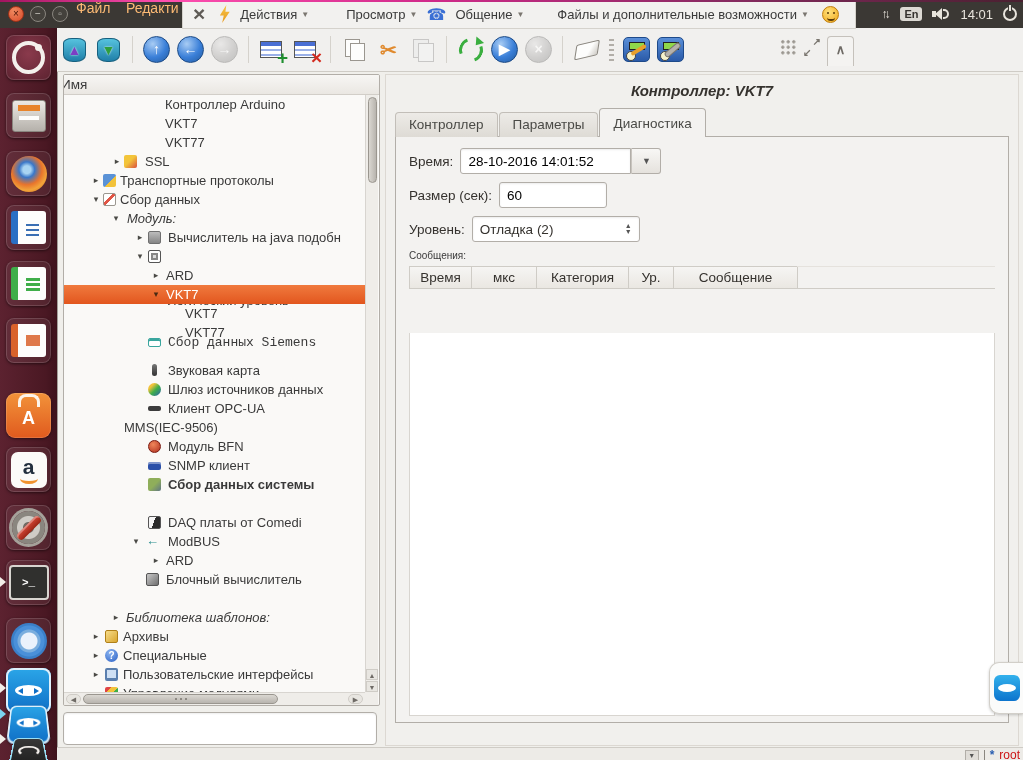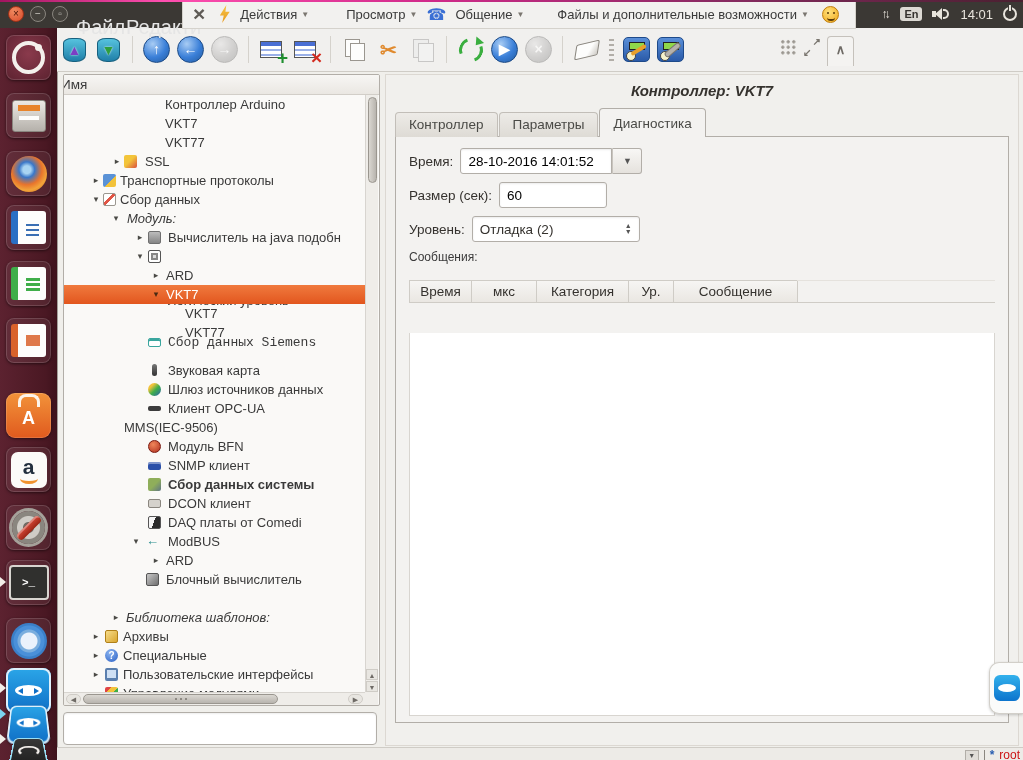--- a/index.html
+++ b/index.html
@@ -9,21 +9,21 @@
 
 #pinkline{position:absolute;top:0;left:0;right:0;height:2px;z-index:90;
  background:linear-gradient(90deg,#a2145f,#ff4fb0 16%,#d12a8a 42%,#8a2a62 70%,#4a2030 100%)}
 
 
 #topbar{position:absolute;left:0;top:0;right:0;height:28px;background:#3b3834;z-index:50}
 .winctl{position:absolute;left:8px;top:6px;display:flex;gap:6px}
 .wbtn{width:16px;height:16px;border-radius:50%;font-size:10px;line-height:14px;text-align:center}
 .wbtn.close{background:radial-gradient(circle at 35% 30%,#f08a60,#d84a2a);border:1px solid #a03218;color:#4a1205}
 .wbtn.min,.wbtn.max{background:#44413c;border:1px solid #8a867f;color:#cfccc6}
-.menu{position:absolute;top:16px;color:#e5e5e5;font-size:20px;white-space:nowrap}
+.menu{position:absolute;top:0;color:#fdba74;font-size:14px;white-space:nowrap}
 #menu-file{left:76px}#menu-edit{left:126px}
 .tray{position:absolute;right:6px;top:2px;height:24px;display:flex;align-items:center;gap:10px;color:#e8e4dc}
 .net-ic{font-size:12px;letter-spacing:-3px;padding-right:3px}
 .kbd{background:#dcd9d3;color:#35322e;font-size:11px;font-weight:bold;padding:1px 4px;border-radius:3px}
 .spk{position:relative;width:18px;height:12px}
 .spk i{position:absolute;left:0;top:3px;width:4px;height:6px;background:#e8e4dc}
 .spk b{position:absolute;left:3px;top:0;border-top:6px solid transparent;border-bottom:6px solid transparent;border-right:7px solid #e8e4dc}
 .spk u{position:absolute;left:11px;top:1px;width:6px;height:10px;border:2px solid #e8e4dc;border-left:none;border-radius:0 7px 7px 0}
 .clock{font-size:13px}
 .pwr{position:relative;width:14px;height:14px;border:2px solid #e8e4dc;border-radius:50%}
@@ -184,26 +184,26 @@
 #main{position:absolute;left:327px;top:2px;right:4px;bottom:2px;background:#f1f0ed;border:1px solid #dcd8d2}
 #m-title{margin-top:7px;text-align:center;font-size:15px;font-weight:bold;font-style:italic;color:#35322e}
 #tabs{position:absolute;left:9px;top:33px;display:flex;align-items:flex-end;height:29px;z-index:3}
 .tab{height:25px;padding:4px 13px 0;margin-right:1px;font-size:13.5px;color:#4a4a46;
  background:linear-gradient(#edebe7,#dedbd5);border:1px solid #c2beb8;border-bottom:none;border-radius:4px 4px 0 0}
 .tab.active{height:29px;padding-top:7px;background:#f3f2f0;border-color:#b2aea8;position:relative;z-index:4}
 #frame{position:absolute;left:9px;right:9px;top:61px;bottom:22px;border:1px solid #b2aea8;background:#f3f2f0;z-index:2;padding:11px 13px}
 .frow{display:flex;align-items:center;margin-bottom:8px;font-size:13.5px;color:#35322e}
 .frow label{margin-right:7px}
 .txt{height:26px;border:1px solid #b2aea8;border-radius:3px;background:#fff;padding:0 7px;font:13.5px "Liberation Sans",sans-serif;box-shadow:inset 0 1px 2px rgba(0,0,0,.08)}
-#time-input{width:152px;border-radius:3px 0 0 3px}
+#time-input{width:171px;border-radius:3px 0 0 3px}
 .dd-btn{width:30px;height:26px;border:1px solid #b2aea8;border-left:1px solid #c8c4be;border-radius:0 3px 3px 0;background:linear-gradient(#f8f7f5,#e5e2dd);font-size:9px;color:#555;display:flex;align-items:center;justify-content:center}
 #size-input{width:108px}
 #level-spin{width:168px;height:26px;border:1px solid #b2aea8;border-radius:3px;background:#fff;display:flex;align-items:center;justify-content:space-between;padding:0 7px;font-size:13.5px;box-shadow:inset 0 1px 2px rgba(0,0,0,.08)}
 .spin-arrows{display:flex;flex-direction:column;color:#555;font-size:7px;line-height:6px;text-align:center}
-#msg-label{font-size:12px;margin:3px 0 16px}
+#msg-label{font-size:10px;margin:3px 0 5px}
 #mtable-head{display:flex}
 .mh-cell{height:23px;background:linear-gradient(#f6f5f3,#eae7e2);border:1px solid #cfccc6;margin-left:-1px;
  display:flex;align-items:center;justify-content:center;font-size:13.5px;color:#35322e}
 .mh-cell:first-child{margin-left:0}
 .mh-cell:nth-child(1){width:63px}
 .mh-cell:nth-child(2){width:66px}
 .mh-cell:nth-child(3){width:93px}
 .mh-cell:nth-child(4){width:46px}
 .mh-cell:nth-child(5){width:125px}
 .mh-fill{flex:1;height:23px;border-bottom:1px solid #cfccc6;margin-left:-1px;border-top:1px solid #e5e2dd}
@@ -446,24 +446,20 @@
           <span class="ticon icon-bfn" style="left: 84px;"></span>
           <span class="tlabel" style="left: 104px;">Модуль BFN</span>
         </div>
         <div class="tree-row" title="SNMP клиент" style="top: 361px;">
           <span class="ticon icon-snmp" style="left: 84px;"></span>
           <span class="tlabel" style="left: 104px;">SNMP клиент</span>
         </div>
         <div class="tree-row" title="Сбор данных системы" style="top: 380px; font-weight: bold;">
           <span class="ticon icon-system" style="left: 84px;"></span>
           <span class="tlabel" style="left: 104px;">Сбор данных системы</span>
-        </div>
-        <div class="tree-row" title="DCON клиент" style="top: 399px;">
-          <span class="ticon icon-dcon" style="left: 84px;"></span>
-          <span class="tlabel" style="left: 104px;">DCON клиент</span>
         </div>
         <div class="tree-row" title="DAQ платы от Comedi" style="top: 418px;">
           <span class="ticon icon-comedi" style="left: 84px;"></span>
           <span class="tlabel" style="left: 104px;">DAQ платы от Comedi</span>
         </div>
         <div class="tree-row" title="ModBUS" style="top: 437px;">
           <span class="exp" style="left: 66px;">▾</span>
           <span class="ticon icon-modbus" style="left: 82px;">←</span>
           <span class="tlabel" style="left: 104px;">ModBUS</span>
         </div>

